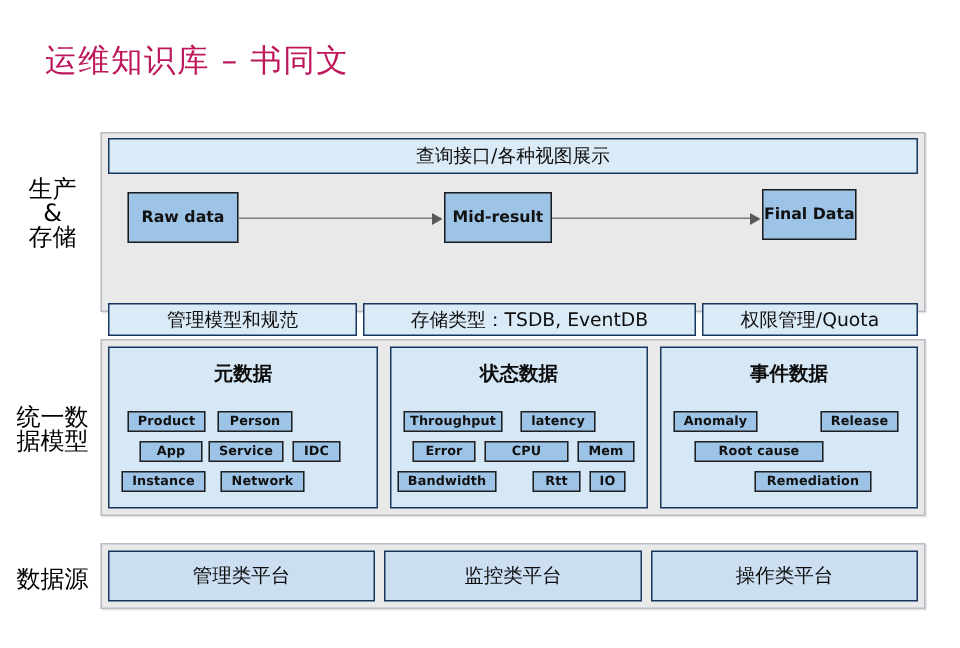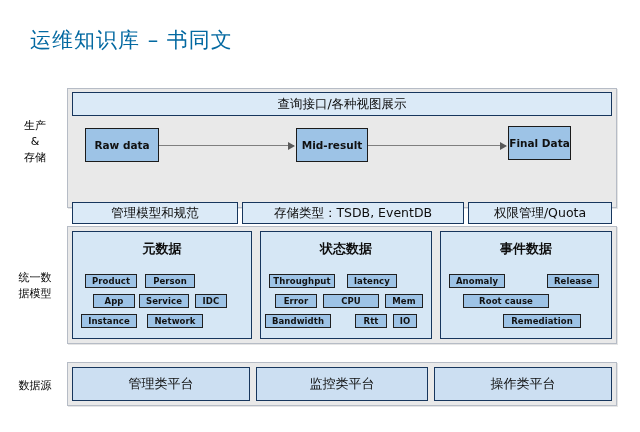--- a/index.html
+++ b/index.html
@@ -10,30 +10,30 @@
     position:relative;
     overflow:hidden;
     color:#1a1a1a;
   }
   #page-title{
     position:absolute;
     left:30px; top:26px;
     font-size:21px;
     font-weight:500;
     letter-spacing:1px;
-    color:#0369a1;
+    color:#be185d;
     white-space:nowrap;
   }
 
   
   .row-label{
     position:absolute;
     width:62px;
     text-align:center;
-    font-size:11px;
+    font-size:16px;
     line-height:16px;
     color:#000;
     font-weight:500;
   }
   #label-prod{ left:4px; top:118px; }
   #label-model{ left:4px; top:270px; }
   #label-src{ left:4px; top:378px; }
 
   
   .panel{

